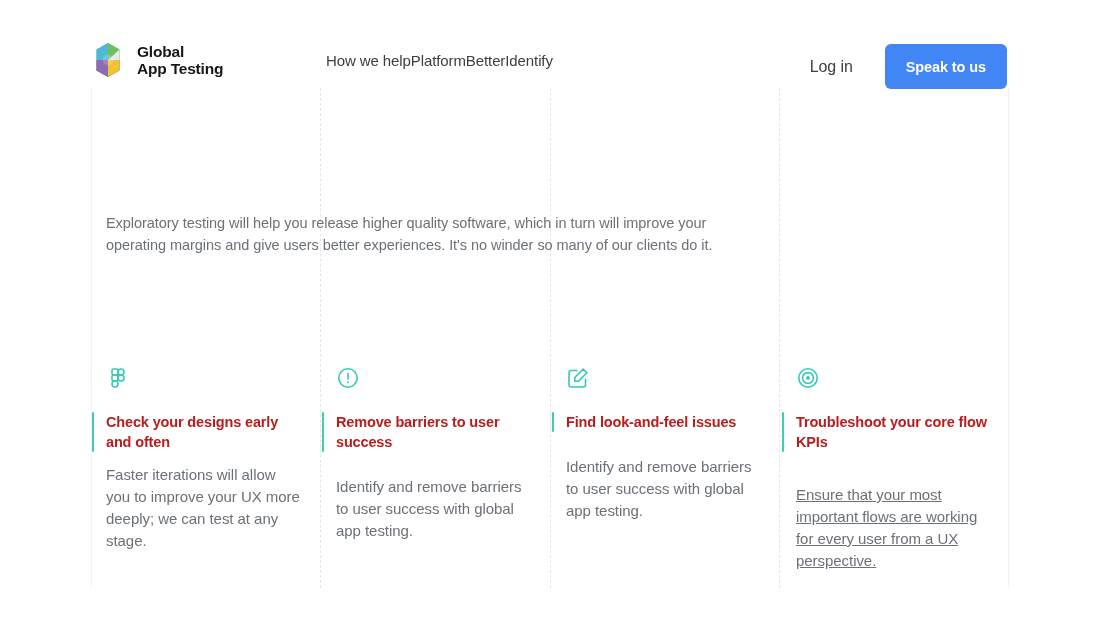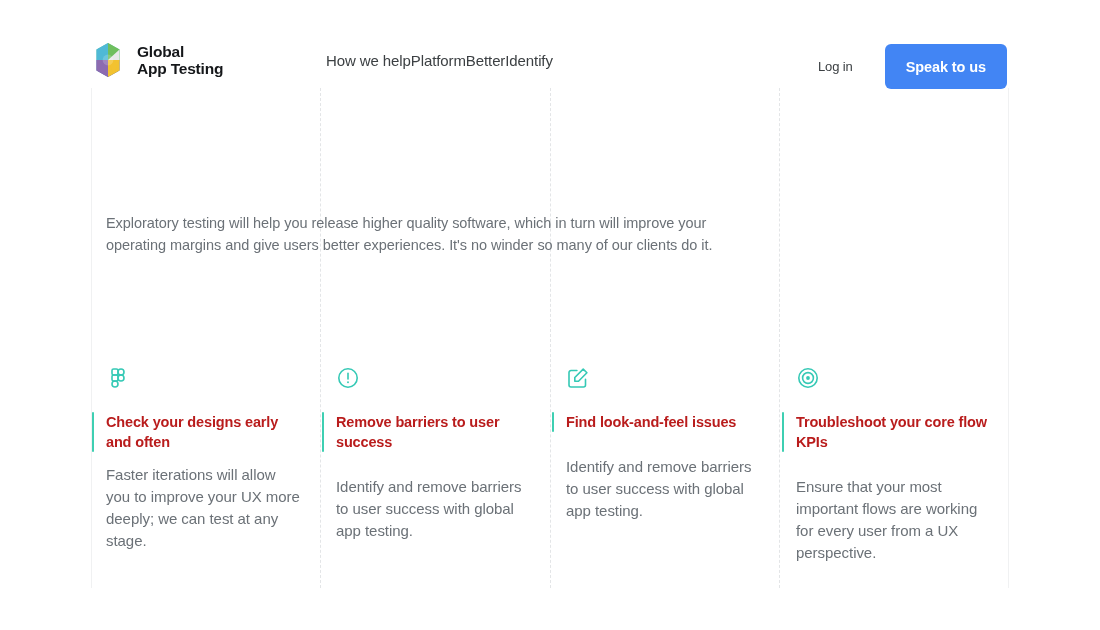--- a/index.html
+++ b/index.html
@@ -82,21 +82,21 @@
   }
 
   .header-right {
     position: absolute;
     right: 93px; top: 44px;
     display: flex;
     align-items: center;
     gap: 32px;
   }
   .login-link {
-    font-size: 13px;
+    font-size: 16px;
     color: #3c4043;
     text-decoration: none;
     white-space: nowrap;
     letter-spacing: -0.1px;
   }
   .cta-button {
     display: inline-flex;
     align-items: center;
     justify-content: center;
     height: 45px;
@@ -178,21 +178,21 @@
     margin-left: 14px;
     font-size: 15px;
     line-height: 22px;
     color: #6b7177;
     letter-spacing: -0.05px;
   }
   
   .feature.offset-1 .feature-body { margin-top: 12px; }
   .feature.offset-2 .feature-body { margin-top: 24px; }
   .feature.offset-3 .feature-body { margin-top: 24px; }
-  .feature.offset-4 .feature-body { margin-top: 24px; }
+  .feature.offset-4 .feature-body { margin-top: 32px; text-decoration: underline; }
 </style>
 </head>
 <body>
 
 <div class="page">
 
   <div class="gridlines">
     <div class="gridline solid" style="left:91px"></div>
     <div class="gridline dashed" style="left:320px"></div>
     <div class="gridline dashed" style="left:550px"></div>

